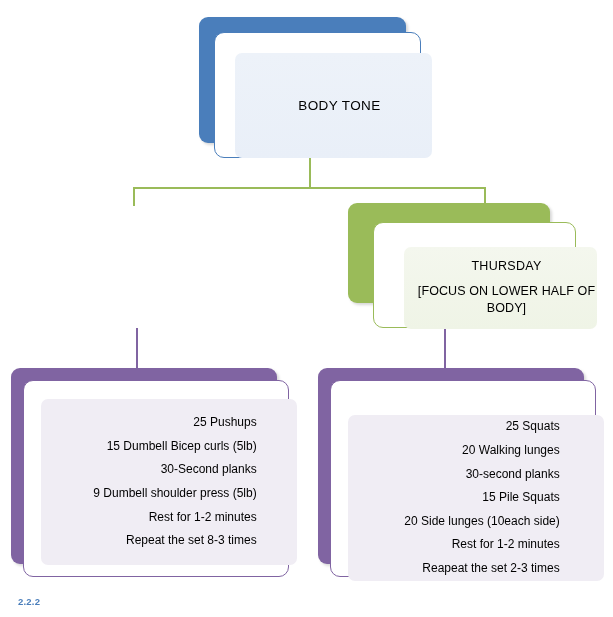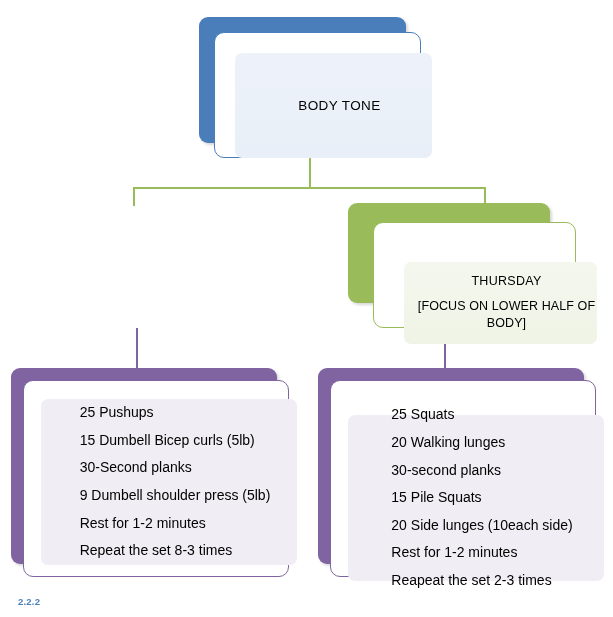--- a/index.html
+++ b/index.html
@@ -75,29 +75,29 @@
   .card-day .d-focus { font-size: 12.5px; letter-spacing: .1px; }
 
   #card-tue { left: 44px;  top: 203px; width: 228px; height: 125px; }
   #card-tue .back  { width: 202px; height: 100px; }
   #card-tue .front { left: 25px; top: 19px; width: 203px; height: 106px; }
   #card-tue .panel { left: 30px; top: 24px; width: 193px; height: 82px; }
 
   #card-thu { left: 348px; top: 203px; width: 228px; height: 125px; }
   #card-thu .back  { width: 202px; height: 100px; }
   #card-thu .front { left: 25px; top: 19px; width: 203px; height: 106px; }
-  #card-thu .panel { left: 30px; top: 24px; width: 193px; height: 82px; margin-top: 15px; }
+  #card-thu .panel { left: 30px; top: 24px; width: 193px; height: 82px; }
 
   
   .card-work .back  { background: #8064A2; }
   .card-work .front { border-color: #8064A2; border-width: 1.8px; }
   .card-work .panel { background: #F0EDF4; }
   .card-work .lines {
-    text-align: left;
-    font-size: 14px;
+    text-align: right;
+    font-size: 12px;
     line-height: 1.97;
   }
   .card-work .lines div { white-space: nowrap; }
 
   #card-upper { left: 11px;  top: 368px; width: 278px; height: 209px; }
   #card-upper .back  { width: 266px; height: 196px; }
   #card-upper .front { left: 12px; top: 12px; width: 266px; height: 197px; }
   #card-upper .panel { left: 17px; top: 18px; width: 256px; height: 166px; }
 
   #card-lower { left: 318px; top: 368px; width: 278px; height: 209px; }

